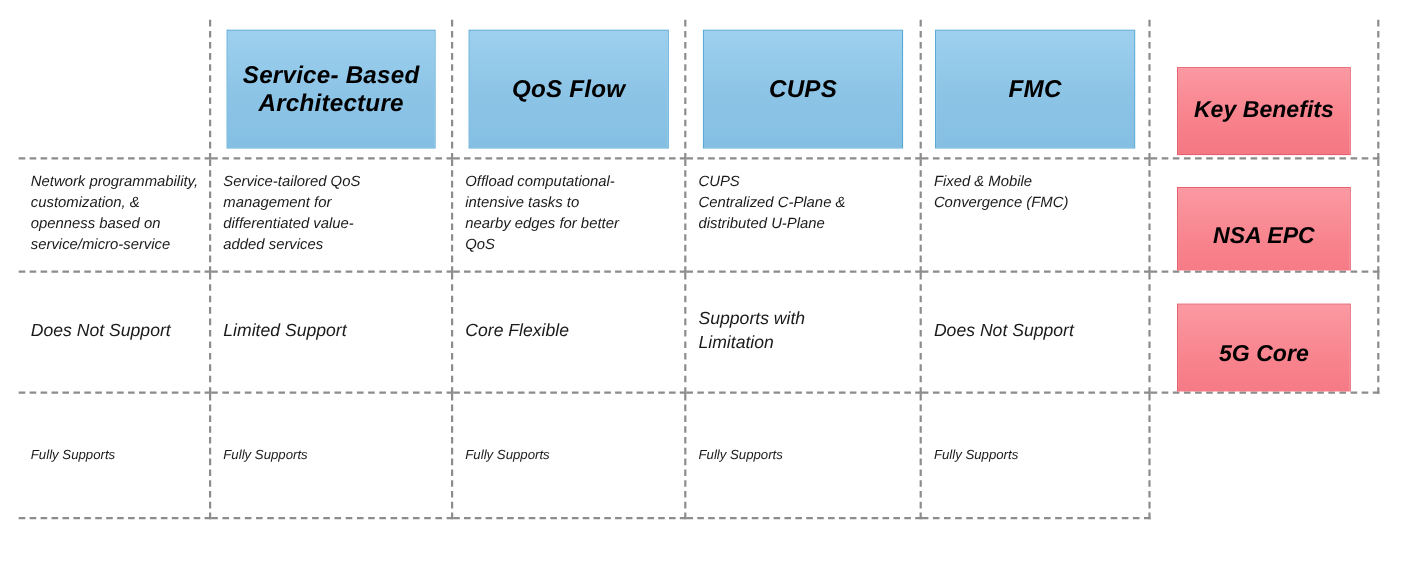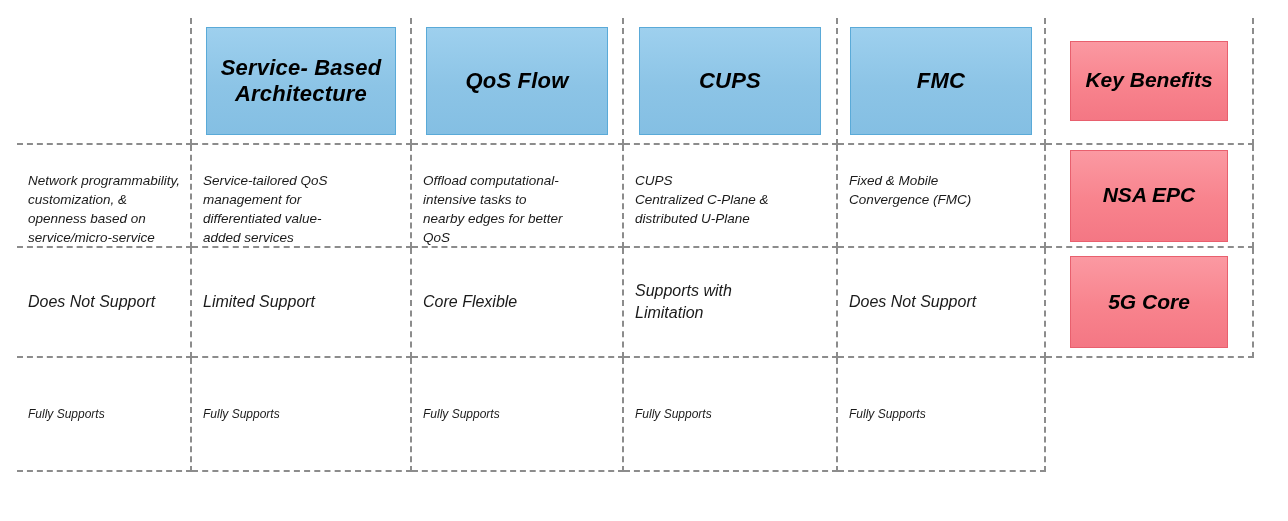--- a/index.html
+++ b/index.html
@@ -78,29 +78,30 @@
     font-size: 22px;
     letter-spacing: 0.2px;
   }
   .chip-blue.wide { width: 190px; }
   .chip-pink {
     width: 158px;
     height: 80px;
     background: linear-gradient(to bottom, #fb99a2 0%, #f8838d 55%, #f47784 100%);
     border: 1px solid #e8606e;
     font-size: 21px;
+    margin-top: 20px;
   }
   .chip-pink.tall { height: 92px; }
 
   
   .cell-text {
     position: absolute;
     left: 11px;
     right: 8px;
-    top: 26px;
+    top: 10px;
     font-size: 13.5px;
     line-height: 1.42;
     color: #1a1a1a;
     white-space: pre-line;
   }
   .cell-text.mid {
     top: 50%;
     transform: translateY(-50%);
     font-size: 16px;
     line-height: 1.4;

